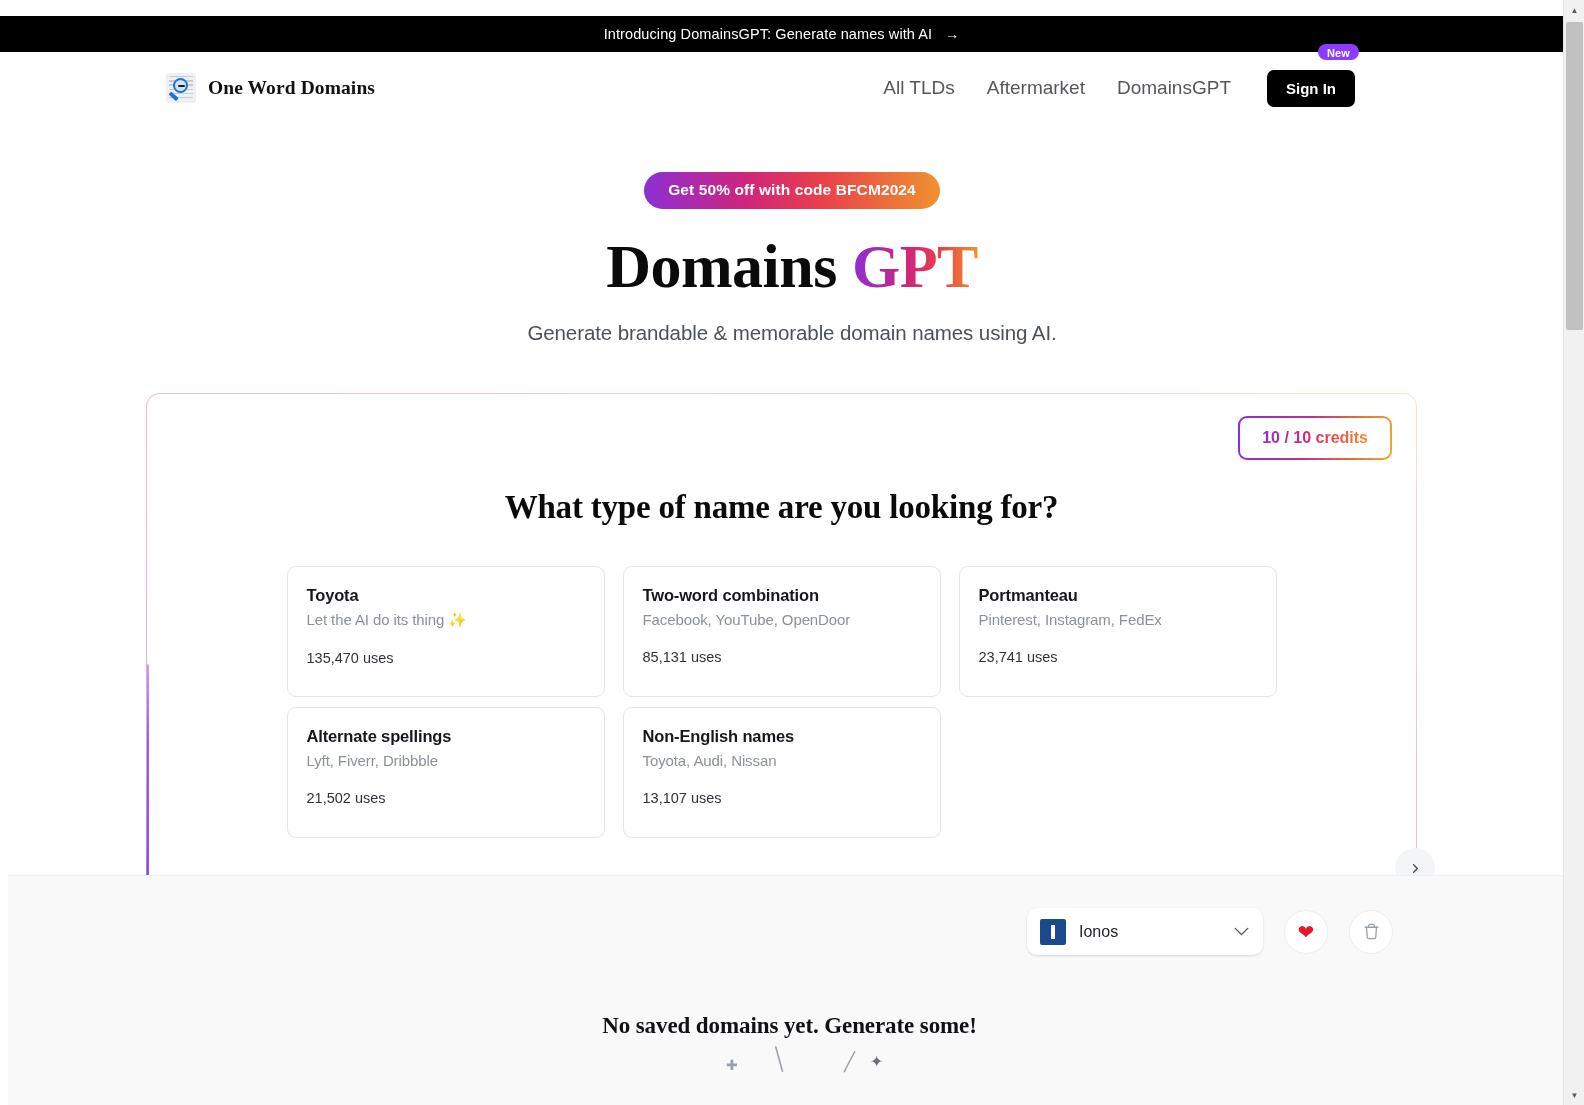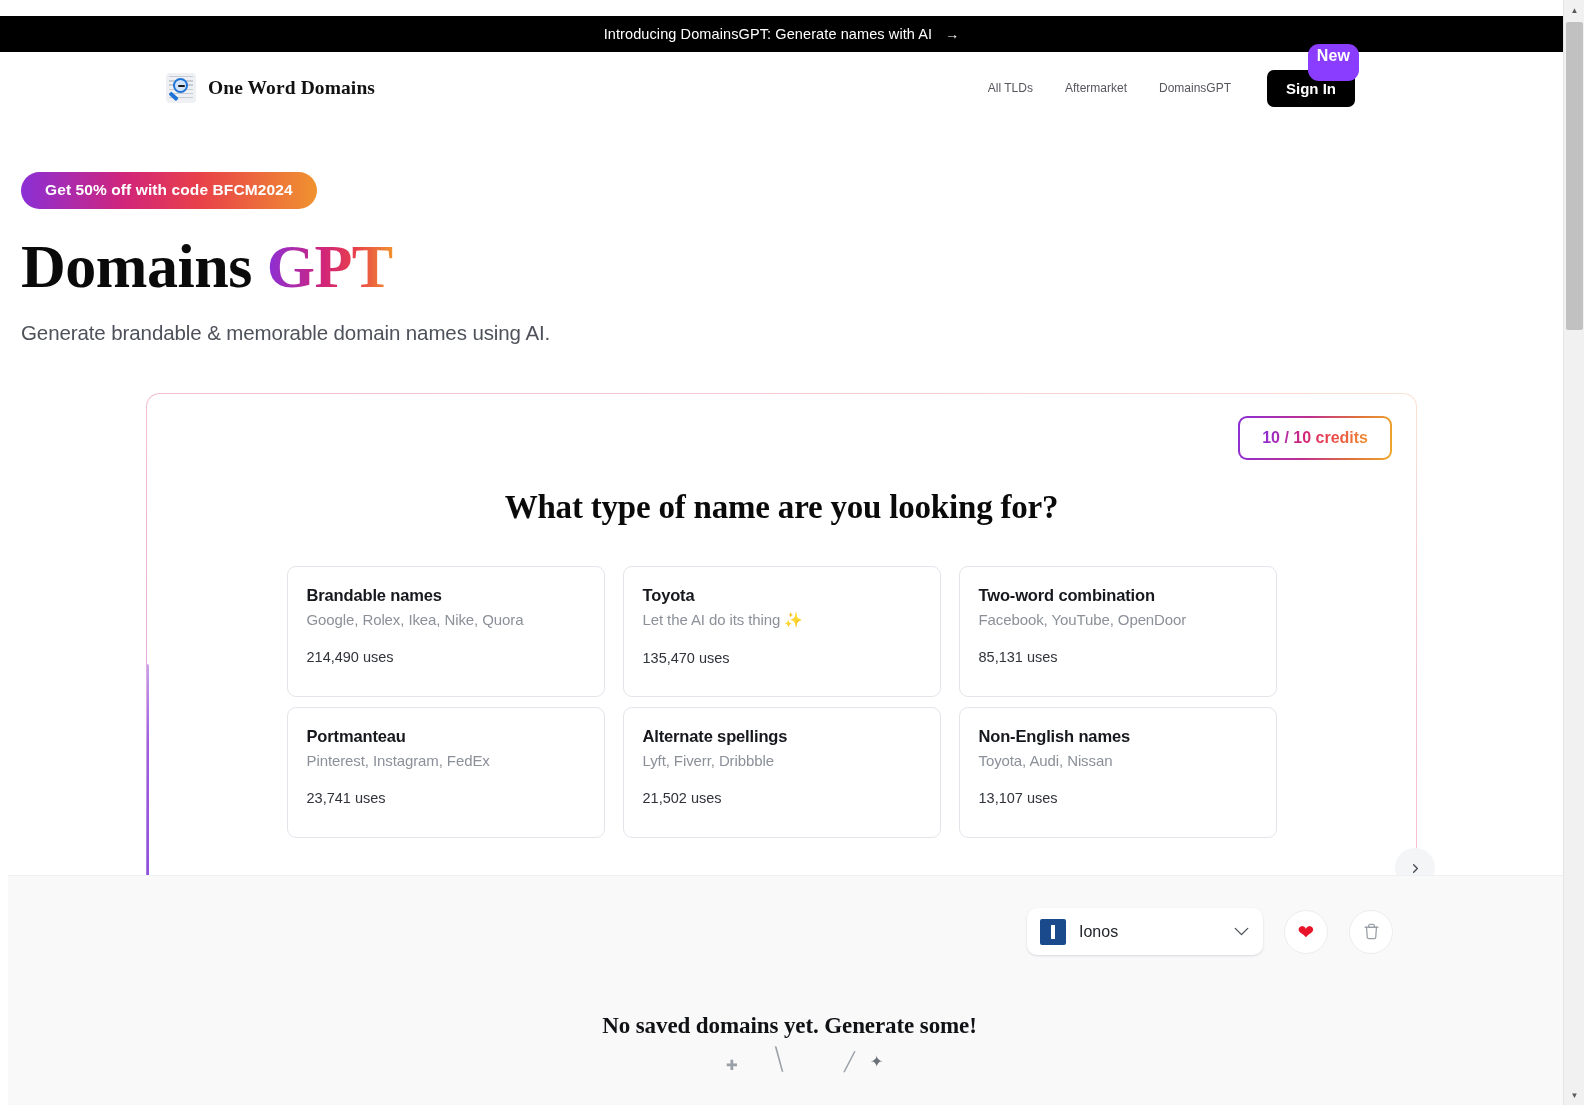--- a/index.html
+++ b/index.html
@@ -103,51 +103,51 @@
     margin-left: auto;
     margin-right: 208px;
     display: flex;
     align-items: center;
     gap: 0;
     position: relative;
   }
   .nav a {
     color: #55575d;
     text-decoration: none;
-    font-size: 12px;
+    font-size: 19px;
     padding: 0 16px;
   }
   .nav a:last-of-type { padding-right: 14px; }
   .new-badge {
     position: absolute;
     right: -4px;
     top: -26px;
     background: #8b3dff;
     color: #fff;
-    font-size: 16px;
-    font-weight: 700;
-    padding: 3px 9px 16px;
+    font-size: 11px;
+    font-weight: 700;
+    padding: 3px 9px 1px;
     border-radius: 11px;
     letter-spacing: .1px;
   }
   .signin {
     background: #000;
     color: #fff;
     border: none;
     border-radius: 7px;
     font-size: 15px;
     font-weight: 700;
     padding: 10px 19px;
     margin-left: 22px;
     cursor: pointer;
     font-family: "Liberation Sans", sans-serif;
   }
 
   
-  .hero { padding-top: 48px; margin-left: 21px; }
+  .hero { text-align: center; padding-top: 48px; margin-left: 21px; }
   .promo {
     display: inline-block;
     background: linear-gradient(90deg, #8b2fd6 0%, #d1257a 35%, #e8404a 60%, #f0922f 100%);
     color: #fff;
     font-size: 15.5px;
     font-weight: 700;
     padding: 9px 24px 10px;
     border-radius: 20px;
     letter-spacing: .1px;
   }
@@ -416,25 +416,20 @@
   </div>
 
   <div class="panel-wrap">
     <div class="panel">
       <div class="left-accent"></div>
       <div class="credits">
         <span>10 / 10 credits</span>
       </div>
       <div class="panel-question">What type of name are you looking for?</div>
       <div class="cards">
-        <div class="card">
-          <div class="card-title">Brandable names</div>
-          <div class="card-examples">Google, Rolex, Ikea, Nike, Quora</div>
-          <div class="card-uses">214,490 uses</div>
-        </div>
         <div class="card">
           <div class="card-title">Toyota</div>
           <div class="card-examples">Let the AI do its thing ✨</div>
           <div class="card-uses">135,470 uses</div>
         </div>
         <div class="card">
           <div class="card-title">Two-word combination</div>
           <div class="card-examples">Facebook, YouTube, OpenDoor</div>
           <div class="card-uses">85,131 uses</div>
         </div>

